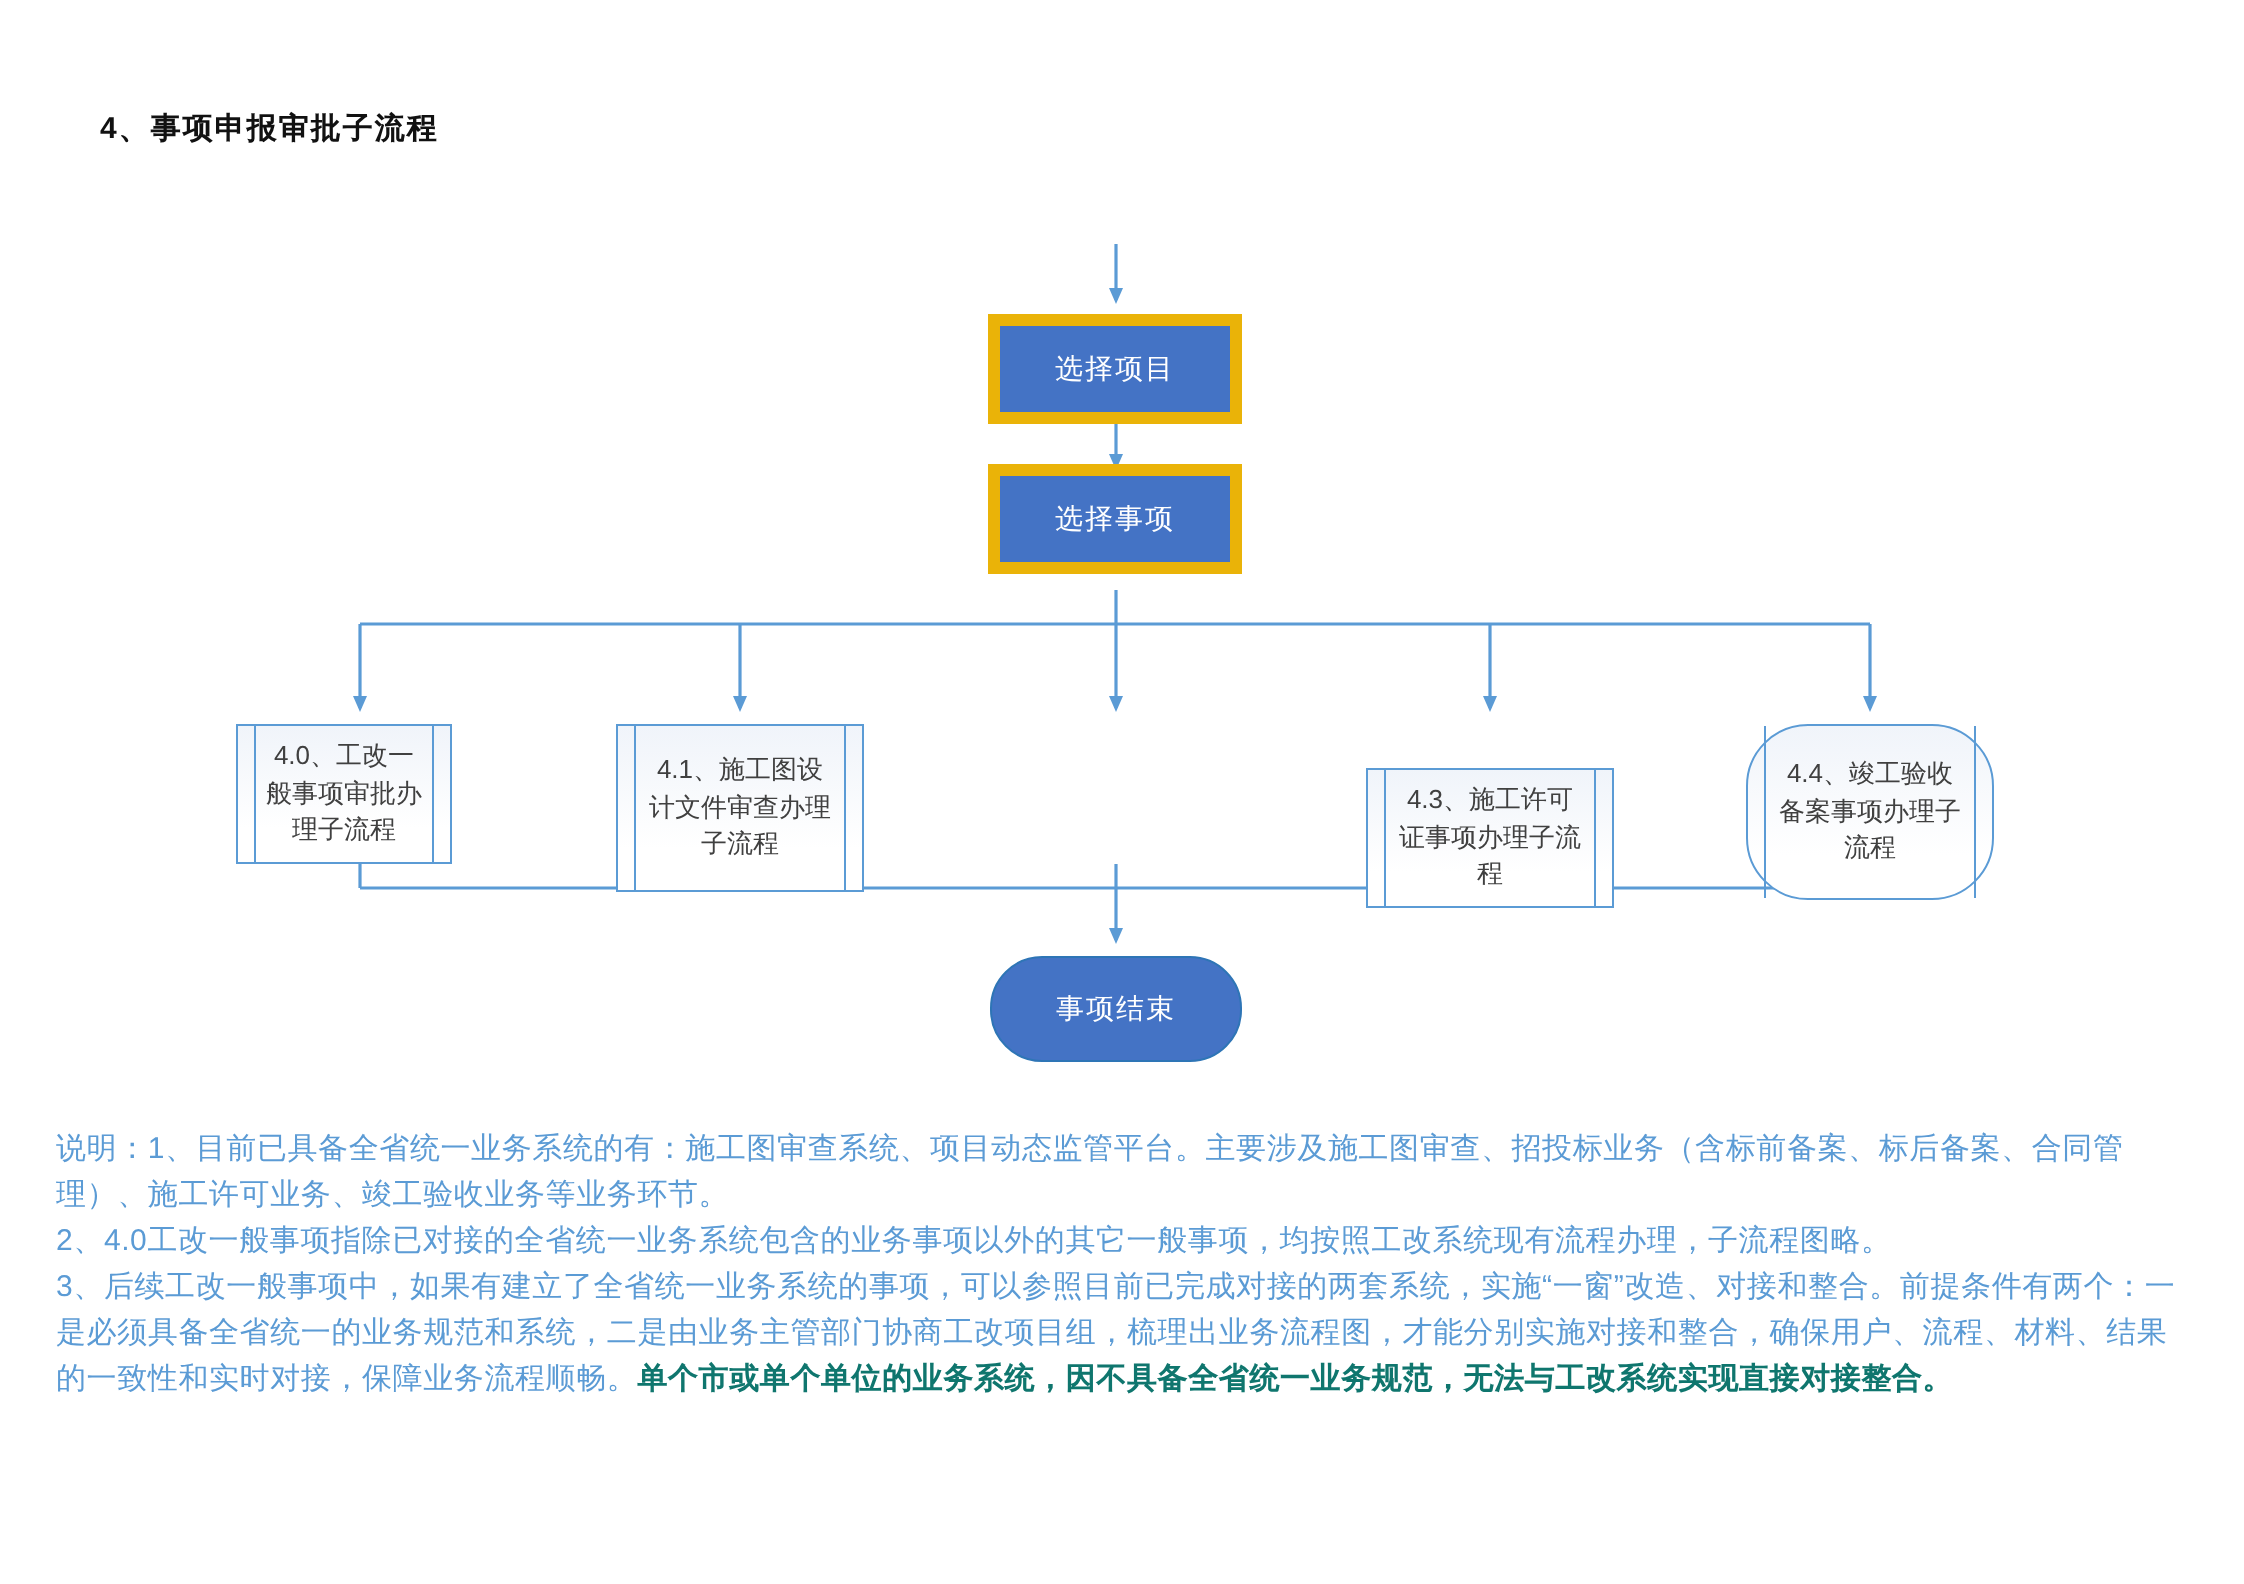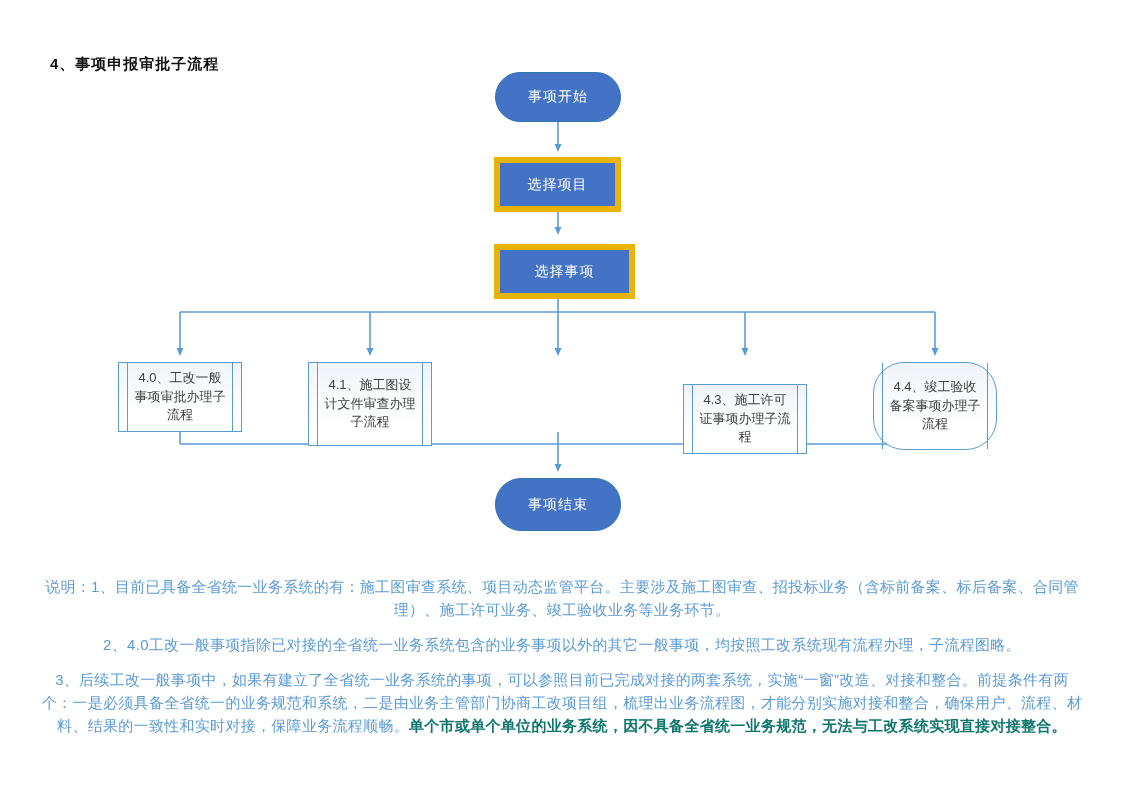--- a/index.html
+++ b/index.html
@@ -70,21 +70,21 @@
   .notes {
     position: absolute;
     left: 28px;
     top: 563px;
     width: 1068px;
     font-size: 15px;
     line-height: 23px;
     color: #5B9BD5;
     letter-spacing: 0.3px;
   }
-  .notes p { margin: 12px; text-align: center; }
+  .notes p { margin: 0; }
   .notes .red {
     color: #0f766e;
     font-weight: bold;
   }
 </style>
 </head>
 <body>
 
 <div class="page">
 
@@ -114,27 +114,26 @@
       <path d="M370,432 L370,444"></path>
       <path d="M558,432 L558,444"></path>
       <path d="M745,432 L745,444"></path>
       <path d="M935,432 L935,444"></path>
       <path d="M180,444 L935,444"></path>
 
       <path d="M558,444 L558,470" marker-end="url(#arrow)"></path>
     </g>
   </svg>
 
-  <div class="node stadium" style="left:495px; top:72px; width:126px; height:50px;">事项开始</div>
 
   <div class="node process" style="left:494px; top:157px; width:127px; height:55px;">选择项目</div>
 
-  <div class="node process" style="left:494px; top:244px; width:141px; height:55px;">选择事项</div>
+  <div class="node process" style="left:494px; top:232px; width:127px; height:55px;">选择事项</div>
 
-  <div class="node subprocess" style="left:118px; top:362px; width:124px; height:70px;">4.0、工改一般事项审批办理子流程</div>
+  <div class="node subprocess" style="left:118px; top:362px; width:108px; height:70px;">4.0、工改一般事项审批办理子流程</div>
 
   <div class="node subprocess" style="left:308px; top:362px; width:124px; height:84px;">4.1、施工图设计文件审查办理子流程</div>
 
 
   <div class="node subprocess" style="left:683px; top:384px; width:124px; height:70px;">4.3、施工许可证事项办理子流程</div>
 
   <div class="node subprocess" style="left:873px; top:362px; width:124px; height:88px;border-radius:31px;">4.4、竣工验收备案事项办理子流程</div>
 
   <div class="node stadium" style="left:495px; top:478px; width:126px; height:53px;">事项结束</div>
 

